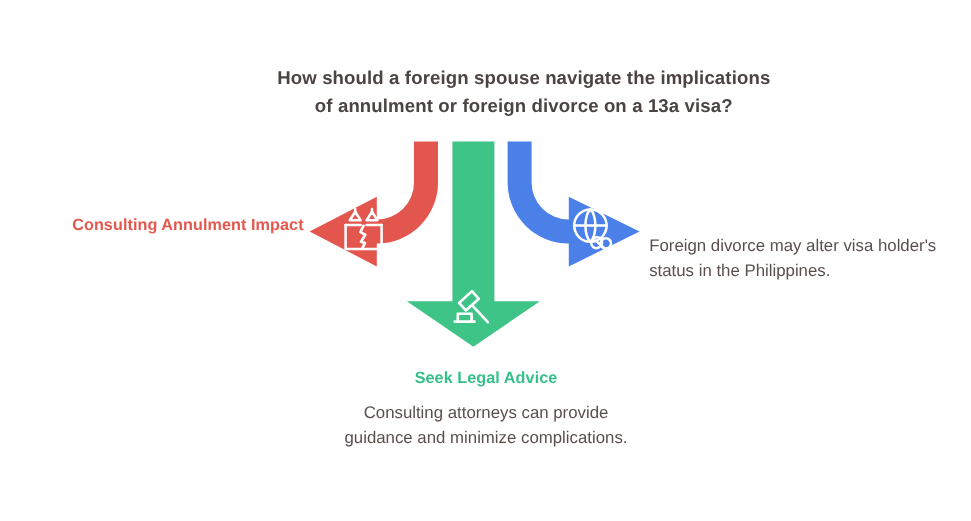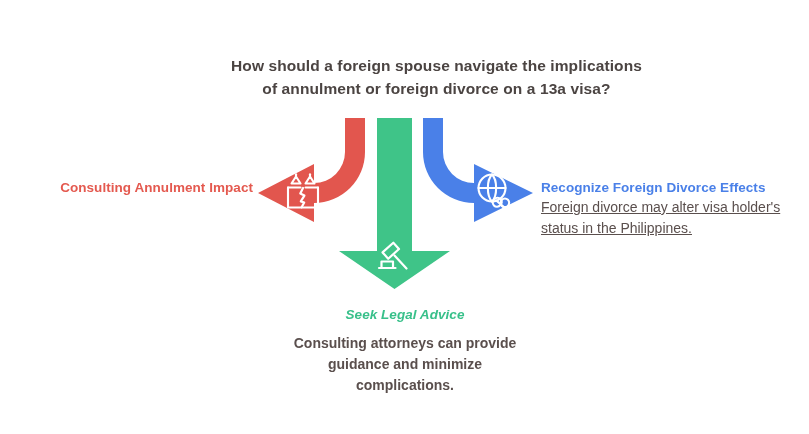--- a/index.html
+++ b/index.html
@@ -69,31 +69,31 @@
   #block-left .body { margin-top: 9px; }
 
   
   #block-right {
     left: 541px;
     top: 179px;
     width: 262px;
     text-align: left;
   }
   #block-right .heading { color: #4a80e8; }
-  #block-right .body { margin-top: 1px; text-decoration: underline; }
+  #block-right .body { margin-top: 15px; }
 
   
   #block-bottom {
     left: 282px;
     top: 306px;
     width: 246px;
     text-align: center;
   }
-  #block-bottom .heading { color: #38c08a; font-style: italic; }
-  #block-bottom .body { margin-top: 10px; font-weight: bold; }
+  #block-bottom .heading { color: #38c08a; }
+  #block-bottom .body { margin-top: 10px; }
 </style>
 </head>
 <body>
 
 <div id="title">
   <span class="tline">How should a foreign spouse navigate the implications</span>
   <span class="tline">of annulment or foreign divorce on a 13a visa?</span>
 </div>
 
 <svg id="arrows" viewBox="0 0 809 434">
@@ -164,20 +164,19 @@
       <path d="M 496.2,200.4 L 506.4,209.2"></path>
     </g>
   </g>
 </svg>
 
 <div class="block" id="block-left">
   <div class="heading">Consulting Annulment Impact</div>
 </div>
 
 <div class="block" id="block-right">
-  <div class="heading">Recognize Foreign Divorce Effects</div>
   <div class="body">Foreign divorce may alter visa holder's status in the Philippines.</div>
 </div>
 
 <div class="block" id="block-bottom">
   <div class="heading">Seek Legal Advice</div>
   <div class="body">Consulting attorneys can provide guidance and minimize complications.</div>
 </div>
 
 </body></html>

